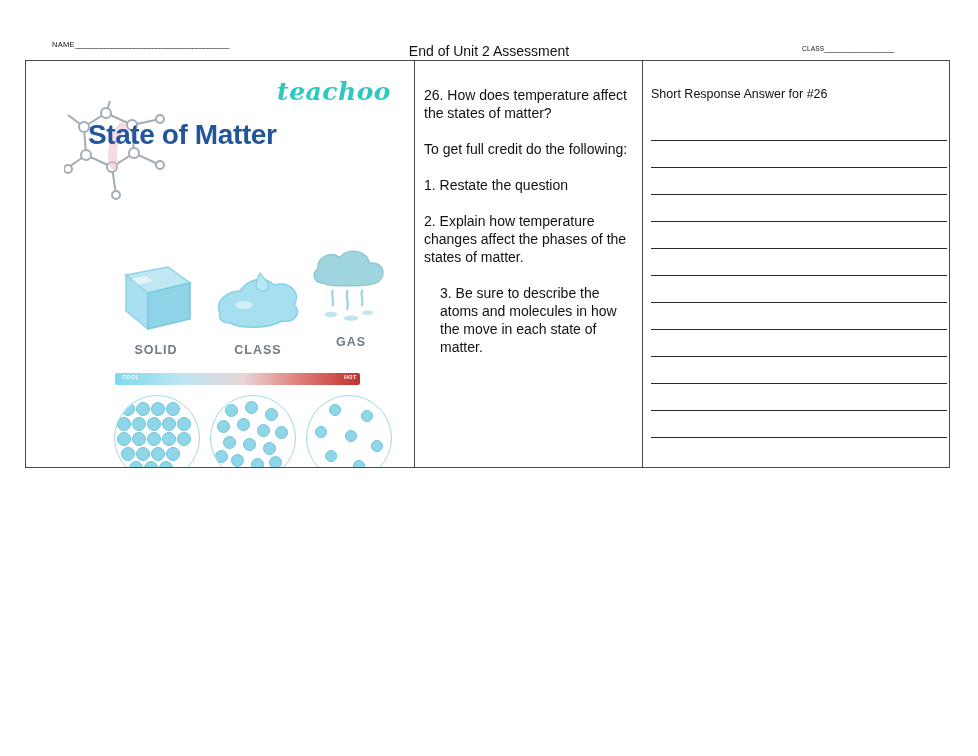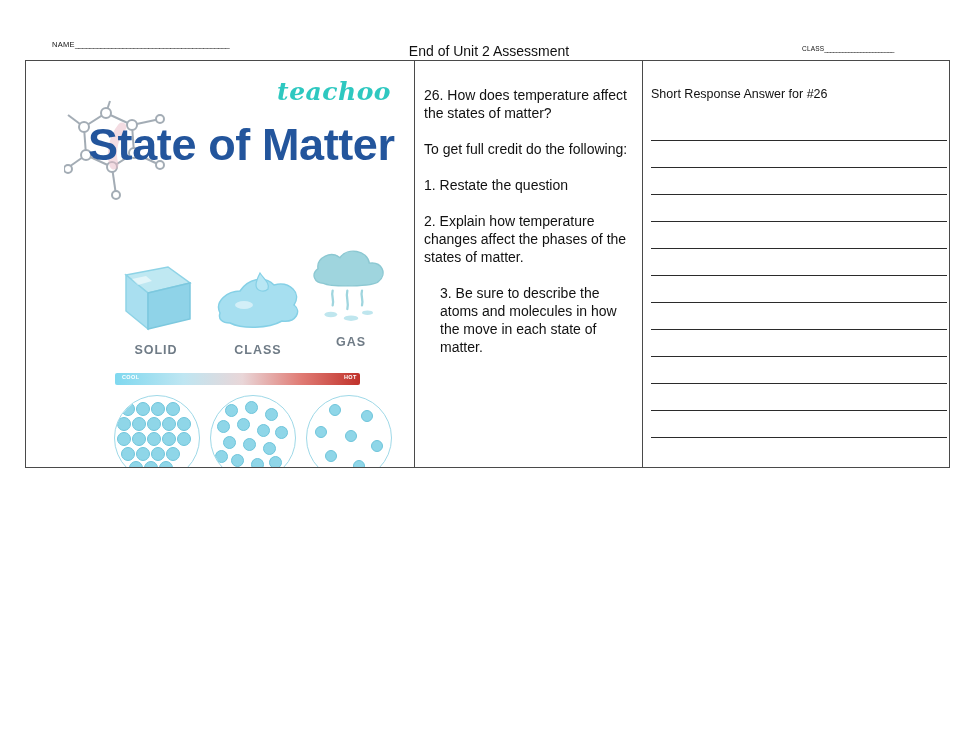--- a/index.html
+++ b/index.html
@@ -126,21 +126,21 @@
     font-family: "DejaVu Serif", serif;
     font-style: italic;
     font-weight: bold;
     font-size: 25px;
     color: #2ec8c0;
     letter-spacing: 0.5px;
   }
   .poster-title {
     position: absolute;
     left: 62px; top: 58px;
-    font-size: 45px;
+    font-size: 28px;
     font-weight: bold;
     color: #23559c;
     letter-spacing: -0.4px;
     white-space: nowrap;
   }
 
   
   .molecule {
     position: absolute;
     left: 38px; top: 38px;

